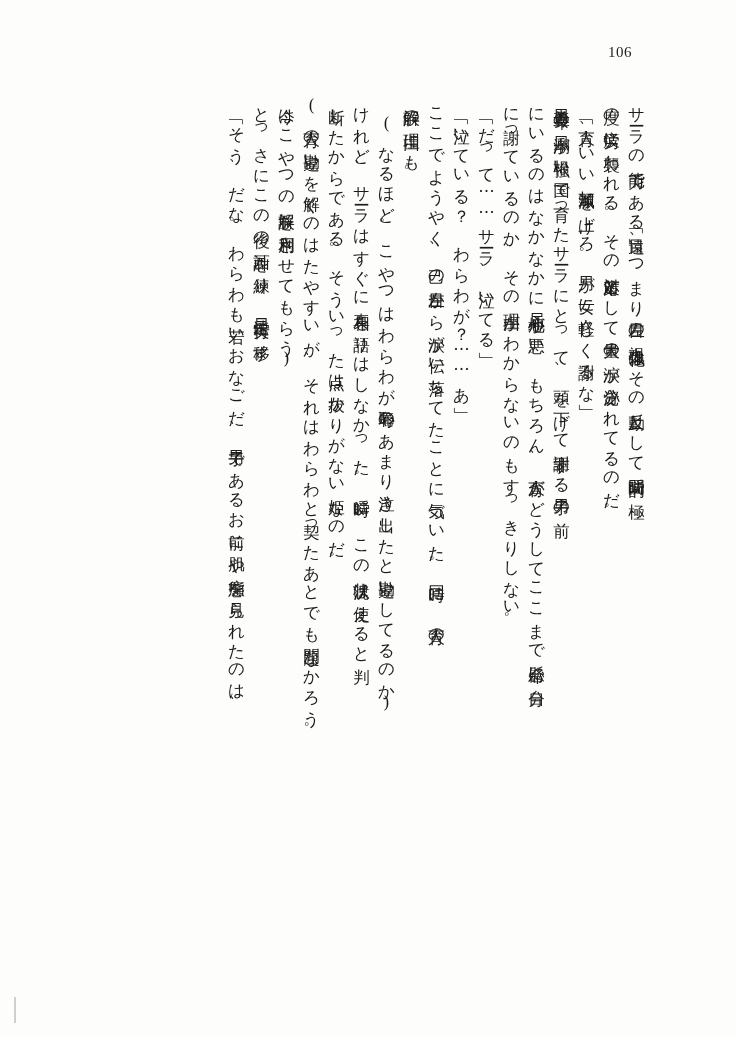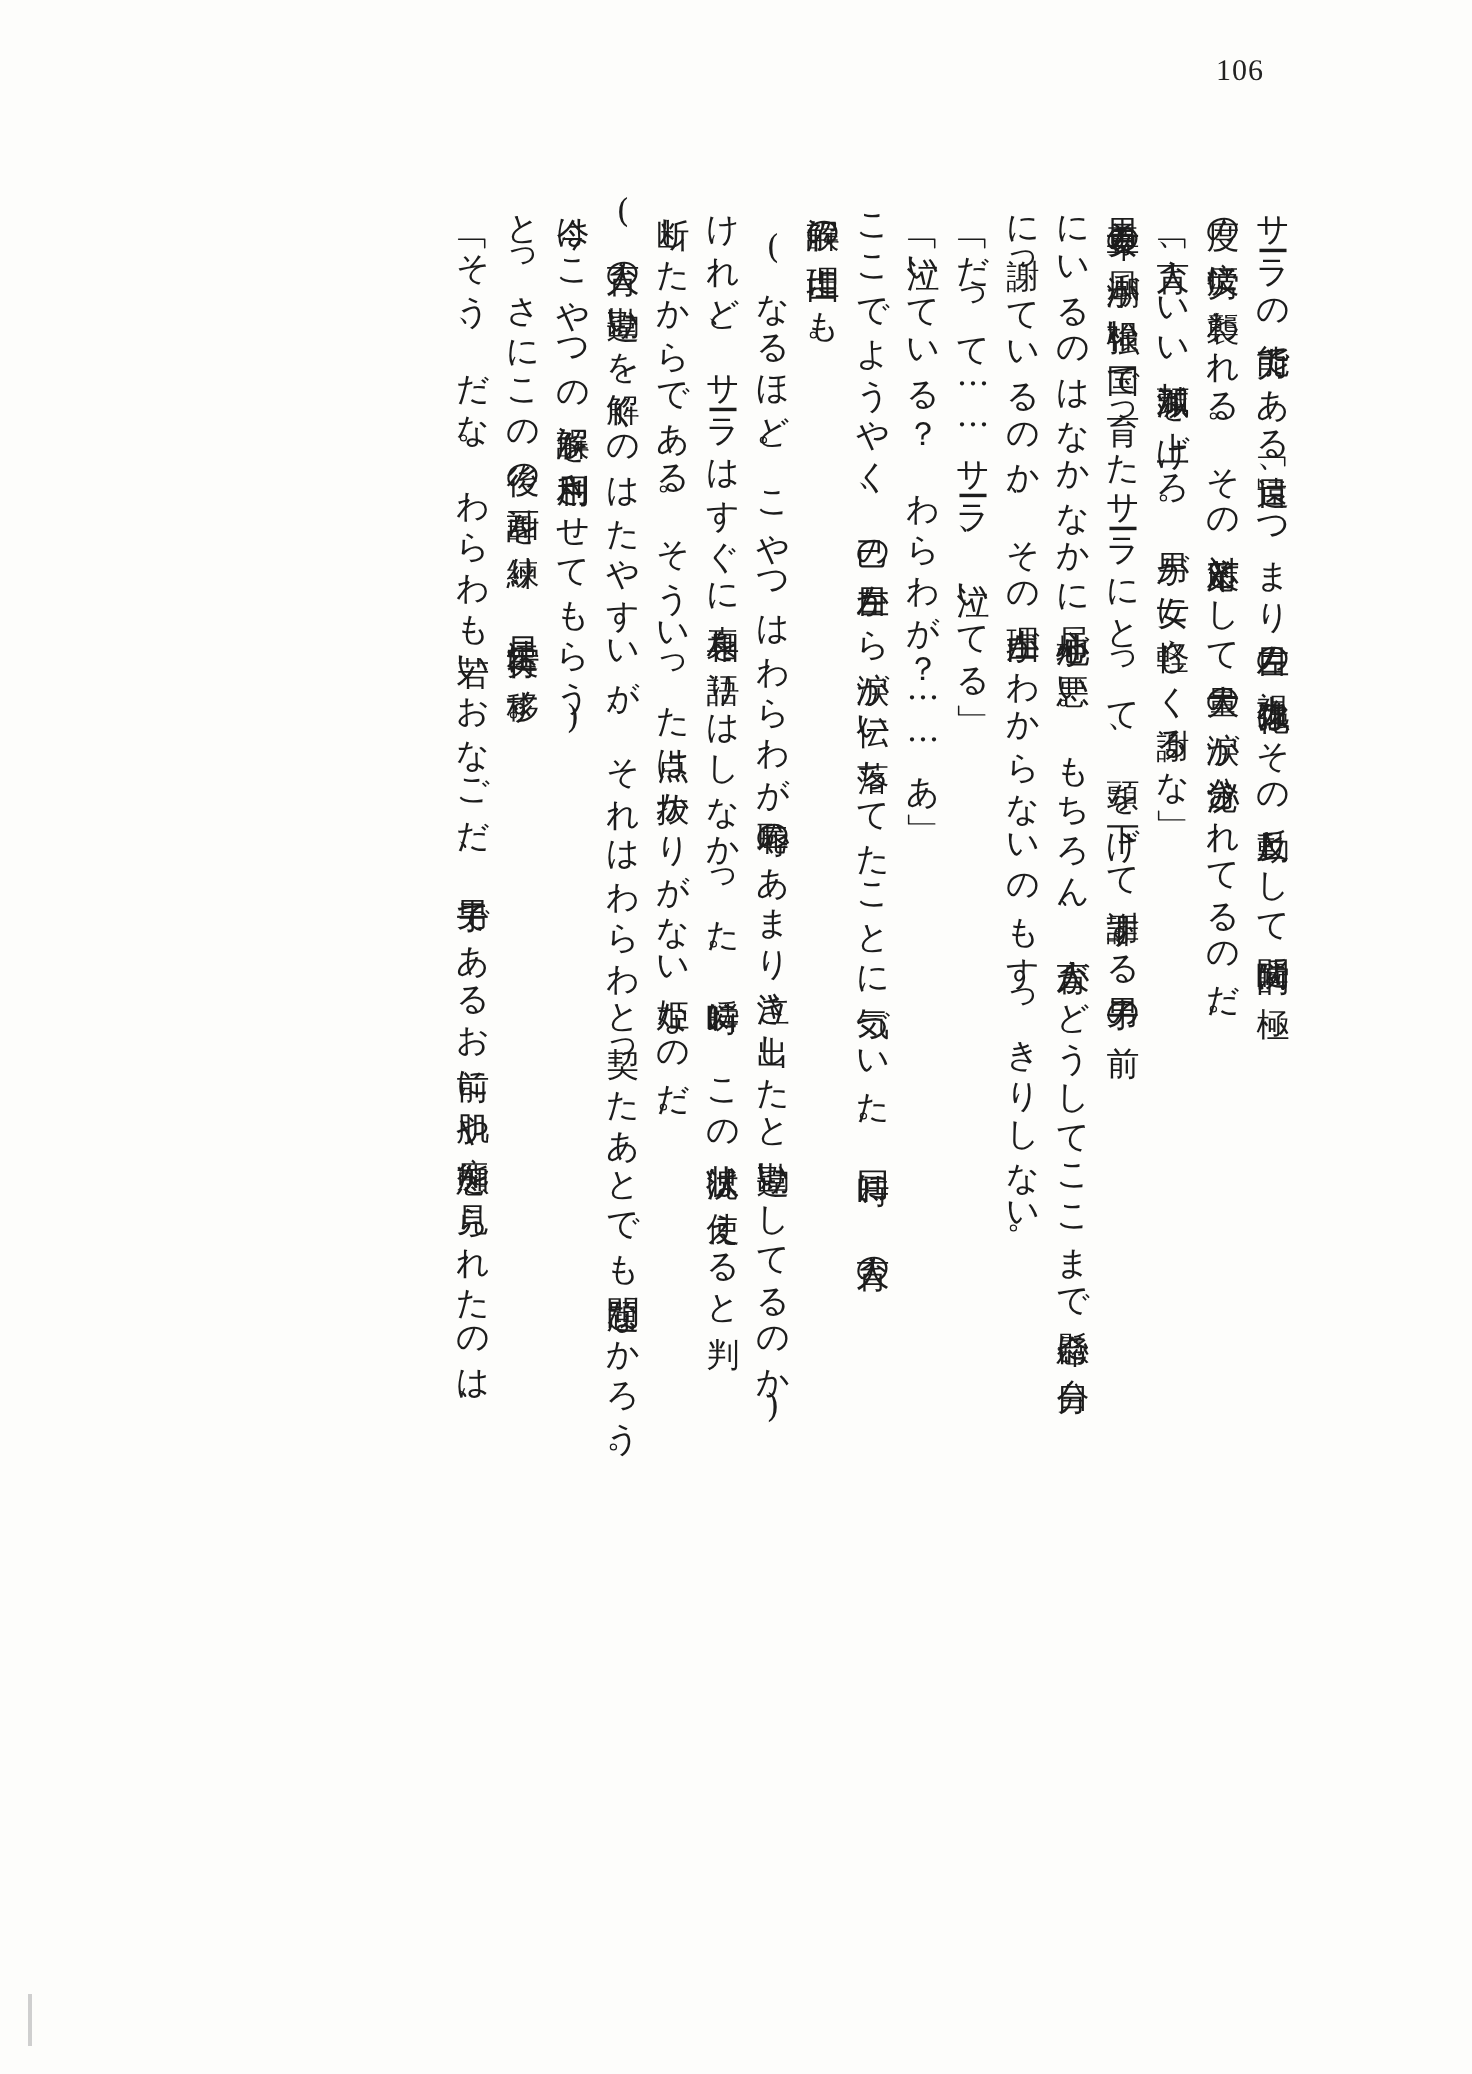--- a/index.html
+++ b/index.html
@@ -16,21 +16,21 @@
     overflow: hidden;
   }
   #page {
     position: absolute;
     inset: 0;
     background: #fdfdfb;
   }
   
   #page-number {
     position: absolute;
-    top: 28px;
+    top: 44px;
     right: 104px;
     font-size: 15px;
     letter-spacing: 0.5px;
     color: #222;
     font-family: "Liberation Serif", "DejaVu Serif", serif;
   }
   
   #text-block {
     position: absolute;
     top: 96px;

